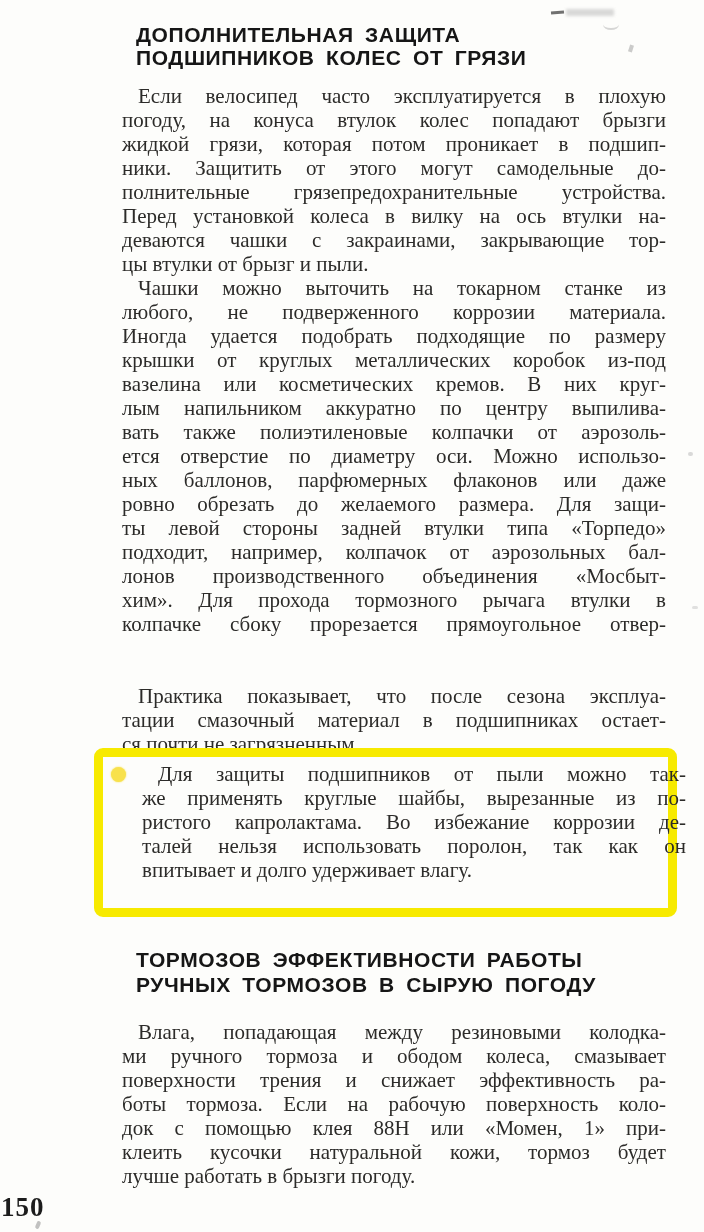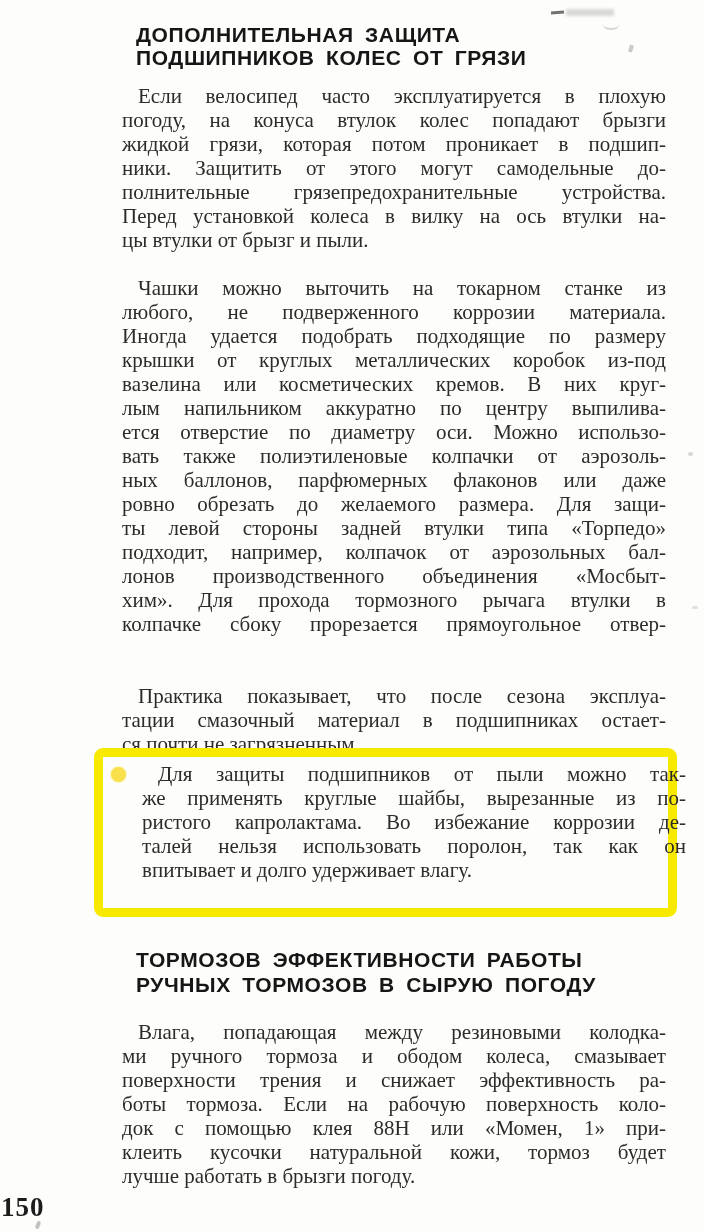--- a/index.html
+++ b/index.html
@@ -92,32 +92,33 @@
     <span class="hline">ПОДШИПНИКОВ КОЛЕС ОТ ГРЯЗИ</span>
   </h1>
 
   <div class="para p1">
       <div class="line first fill">Если велосипед часто эксплуатируется в плохую</div>
       <div class="line fill">погоду, на конуса втулок колес попадают брызги</div>
       <div class="line fill">жидкой грязи, которая потом проникает в подшип-</div>
       <div class="line fill">ники. Защитить от этого могут самодельные до-</div>
       <div class="line fill">полнительные грязепредохранительные устройства.</div>
       <div class="line fill">Перед установкой колеса в вилку на ось втулки на-</div>
+      <div class="line fill">деваются чашки с закраинами, закрывающие тор-</div>
       <div class="line end">цы втулки от брызг и пыли.</div>
     </div>
 
   <div class="para p2">
       <div class="line first fill">Чашки можно выточить на токарном станке из</div>
       <div class="line fill">любого, не подверженного коррозии материала.</div>
       <div class="line fill">Иногда удается подобрать подходящие по размеру</div>
       <div class="line fill">крышки от круглых металлических коробок из-под</div>
       <div class="line fill">вазелина или косметических кремов. В них круг-</div>
       <div class="line fill">лым напильником аккуратно по центру выпилива-</div>
+      <div class="line fill">вать также полиэтиленовые колпачки от аэрозоль-</div>
       <div class="line fill">ется отверстие по диаметру оси. Можно использо-</div>
-      <div class="line fill">вать также полиэтиленовые колпачки от аэрозоль-</div>
       <div class="line fill">ных баллонов, парфюмерных флаконов или даже</div>
       <div class="line fill">ровно обрезать до желаемого размера. Для защи-</div>
       <div class="line fill">ты левой стороны задней втулки типа «Торпедо»</div>
       <div class="line fill">подходит, например, колпачок от аэрозольных бал-</div>
       <div class="line fill">лонов производственного объединения «Мосбыт-</div>
       <div class="line fill">хим». Для прохода тормозного рычага втулки в</div>
       <div class="line fill">колпачке сбоку прорезается прямоугольное отвер-</div>
     </div>
 
   <div class="para p3">

